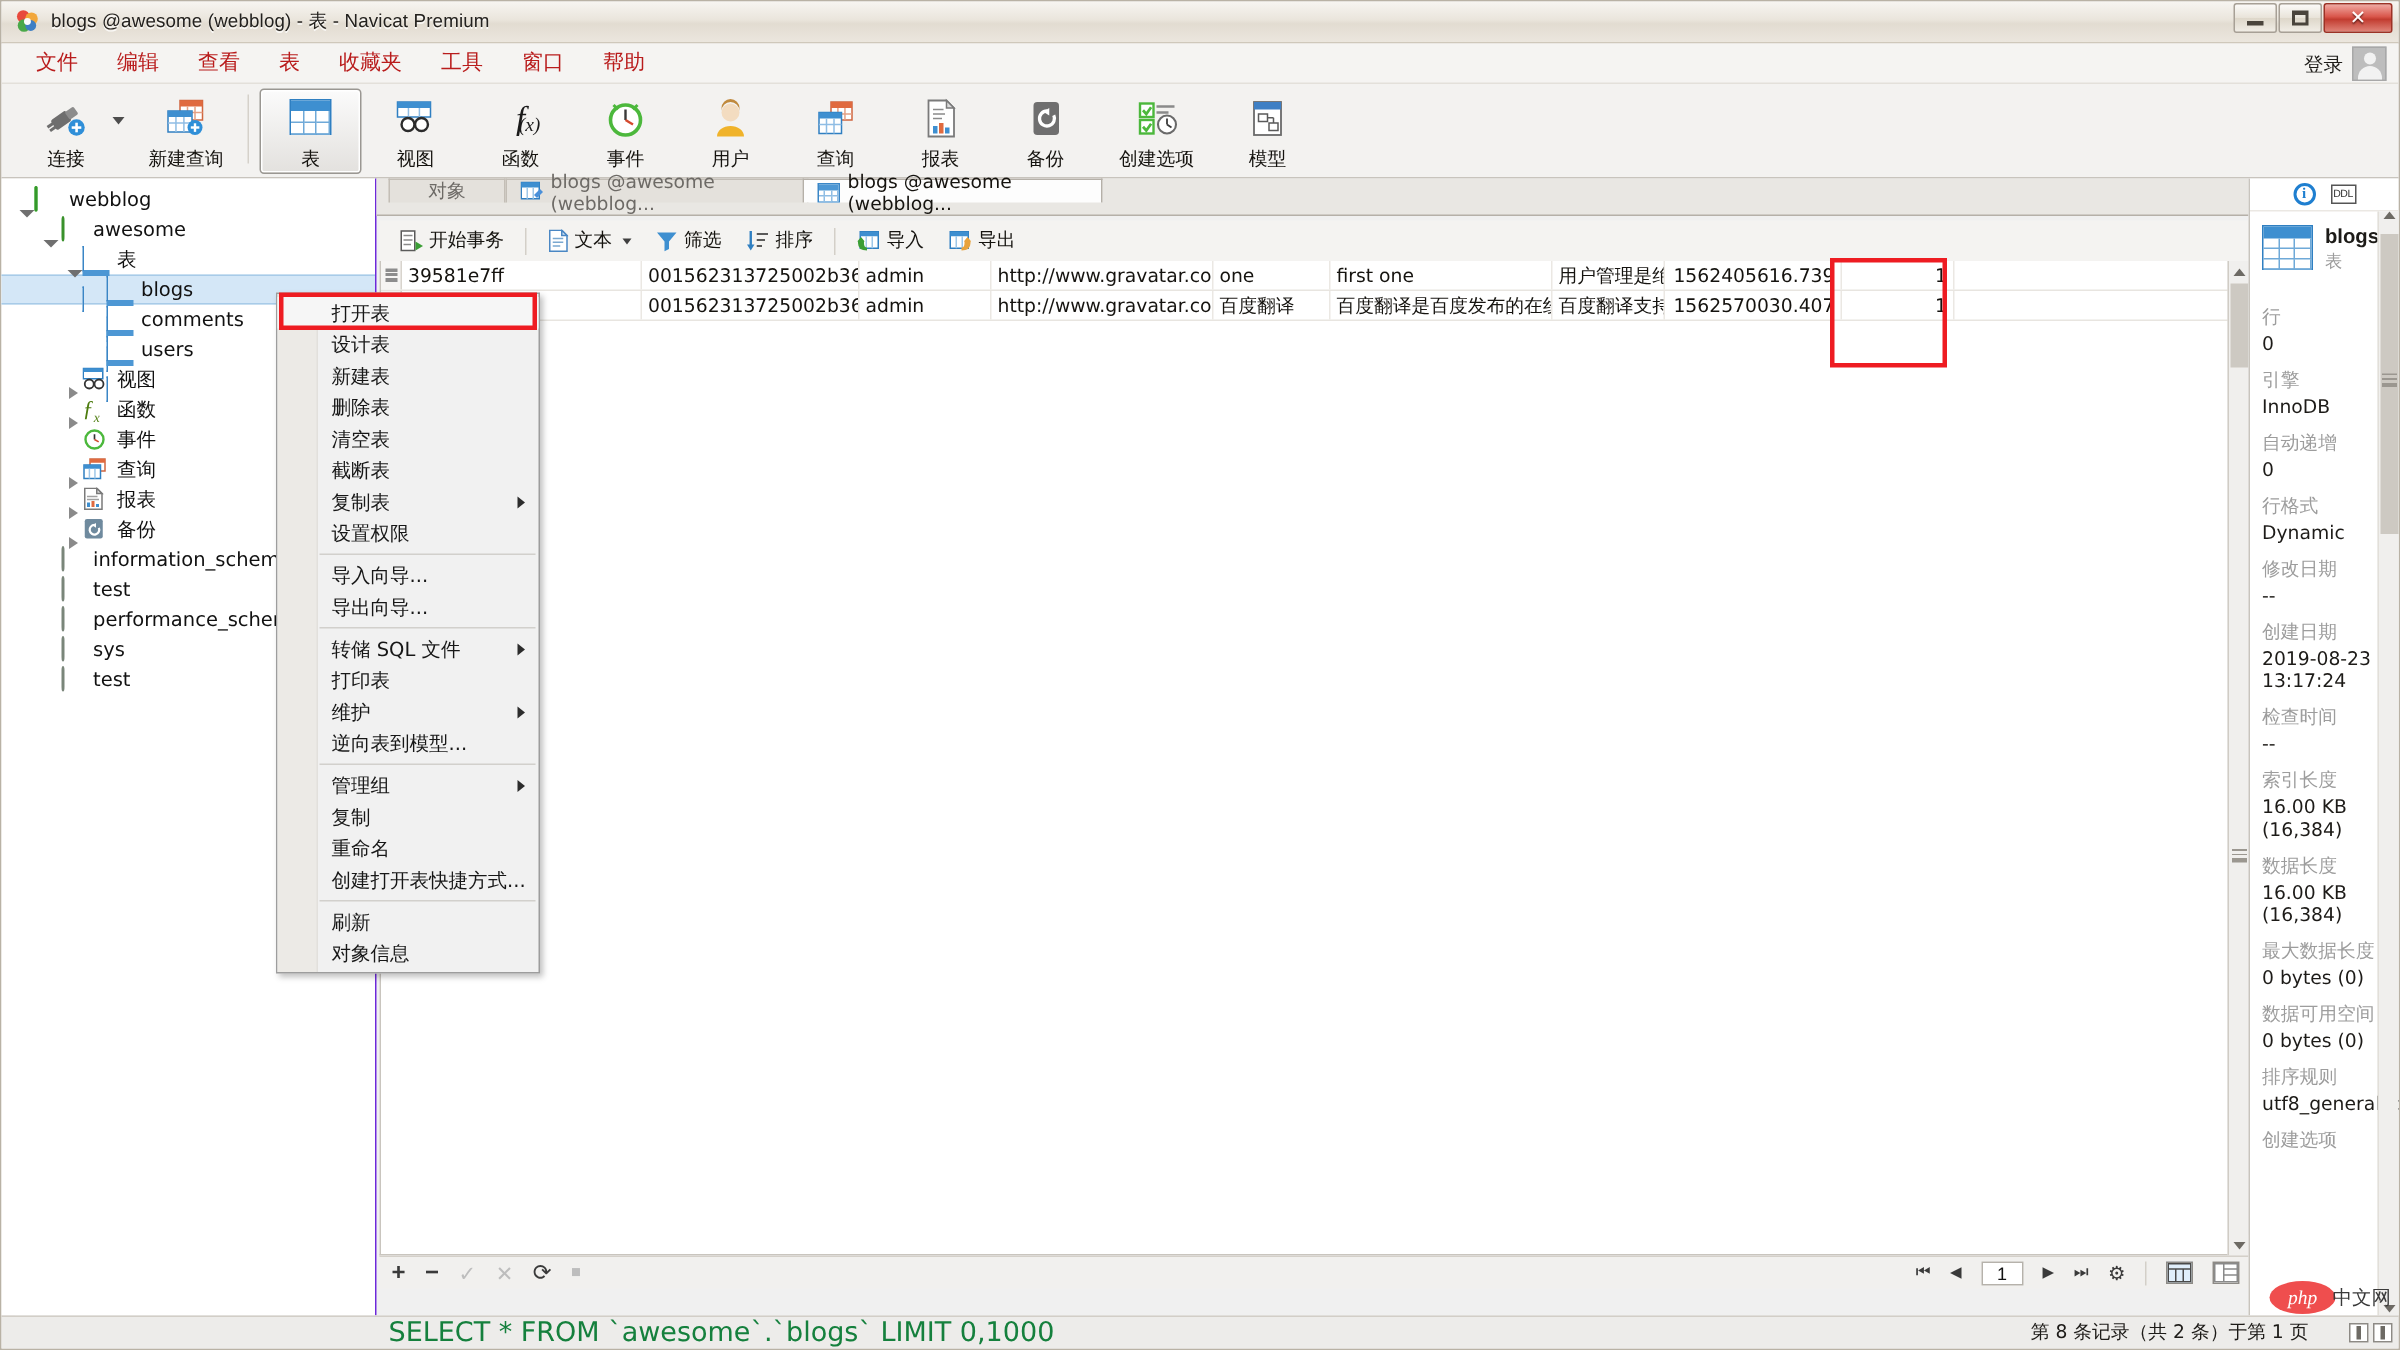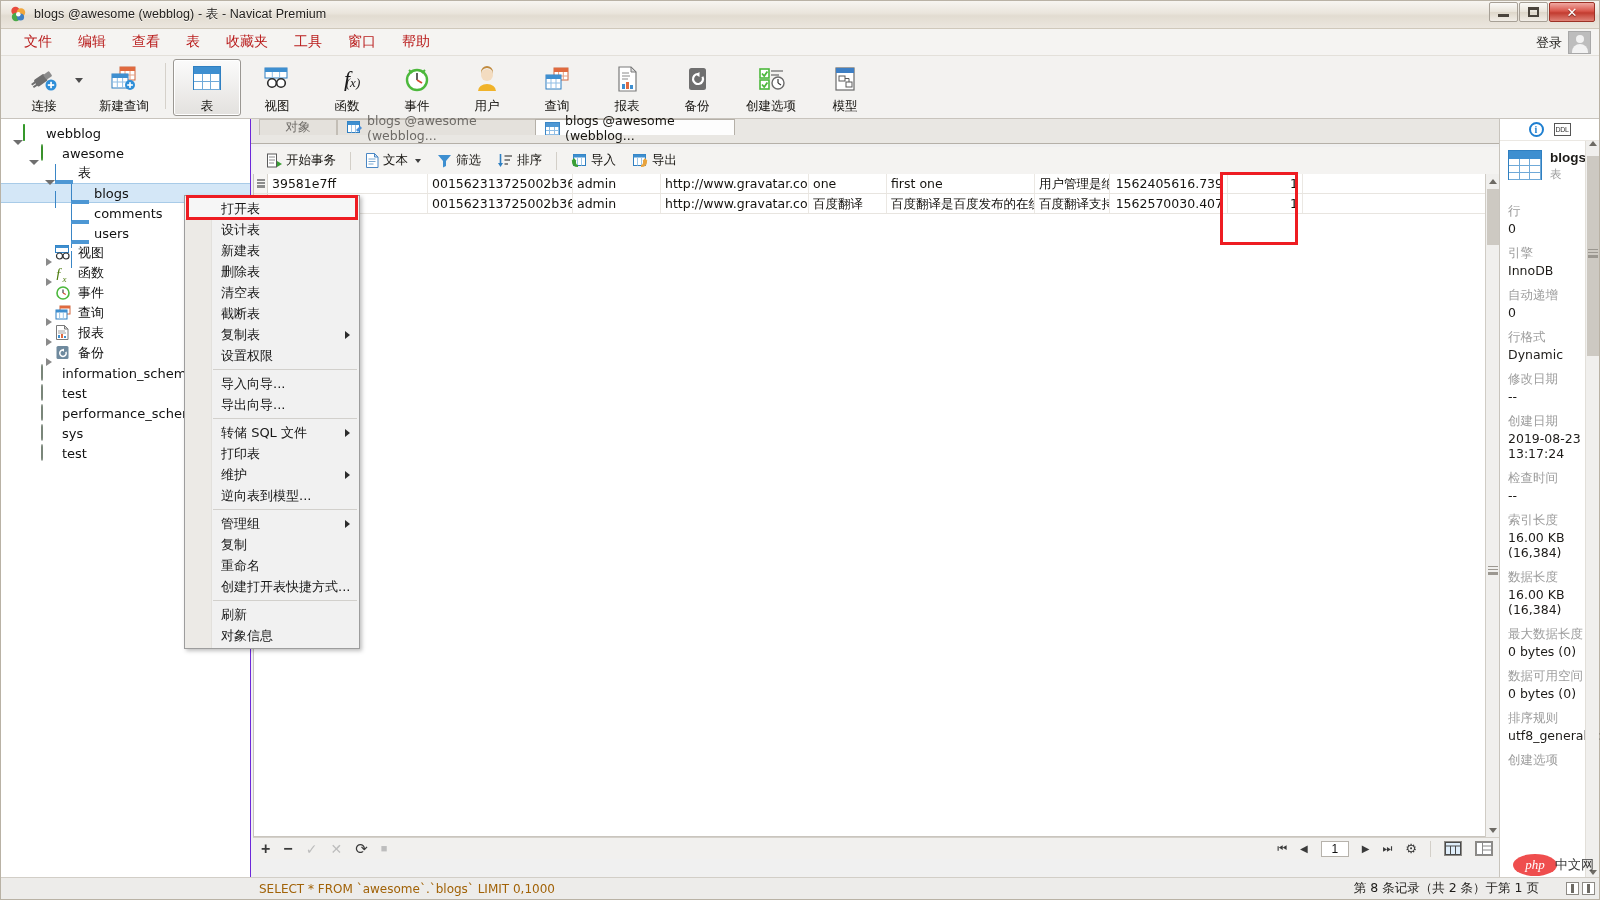--- a/index.html
+++ b/index.html
@@ -300,21 +300,21 @@
   .rp-scroll .up{position:absolute;top:0;left:3px;} .rp-scroll .dn{position:absolute;bottom:2px;left:3px;}
   .rp-scroll .mid { position:absolute; left:2px; top:108px; width:10px; height:9px;
      background: linear-gradient(to bottom,#9b9790 0 1px,transparent 1px 3px,#9b9790 3px 4px,transparent 4px 6px,#9b9790 6px 7px);}
 
   
   .statusbar {
     position: absolute; left: 0; right: 0; bottom: 0; height: 22px;
     background: #edecea; border-top: 1px solid #d2cec7;
     display: flex; align-items: center;
   }
-  .sb-sql { margin-left: 258px; font-size: 12px; color: #a16207;
+  .sb-sql { margin-left: 258px; font-size: 18px; color: #15803d;
     font-family:"DejaVu Sans","Liberation Sans",sans-serif;}
   .sb-rec { position: absolute; right: 60px; font-size: 12.5px; color: #1d1b18;
     font-family:"DejaVu Sans","Liberation Sans",sans-serif;}
   .sb-grip { position: absolute; right: 4px; display: flex; gap: 3px; }
   .sb-grip span { width: 13px; height: 13px; border: 1px solid #8d8a85; background: #fff; position: relative; }
   .sb-grip span::after { content:''; position:absolute; left:4px; top:1px; width:3px; height:9px; background:#6d6a64; }
 
   
   .php-wm {
     position: absolute; right: 42px; bottom: 23px; width: 44px; height: 22px;

